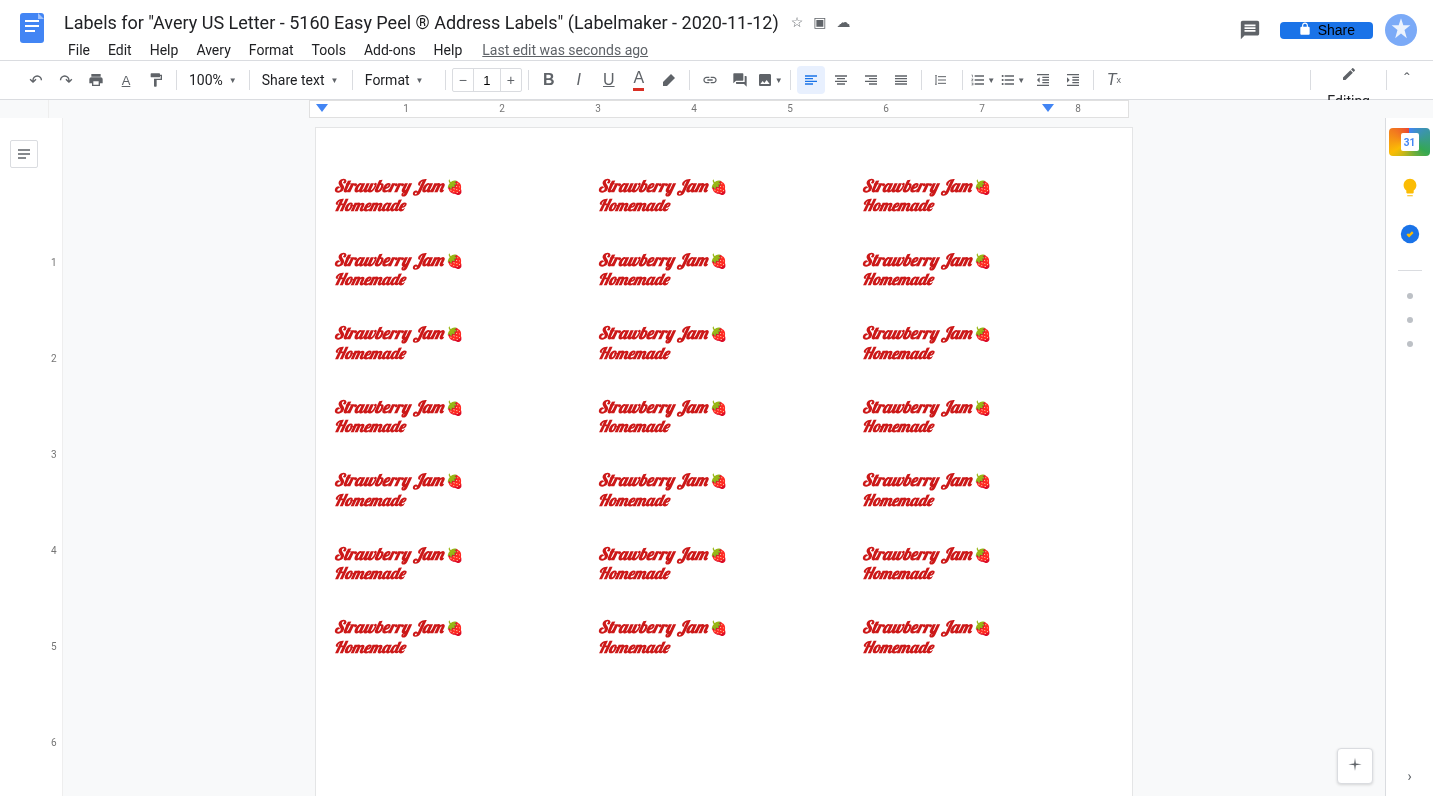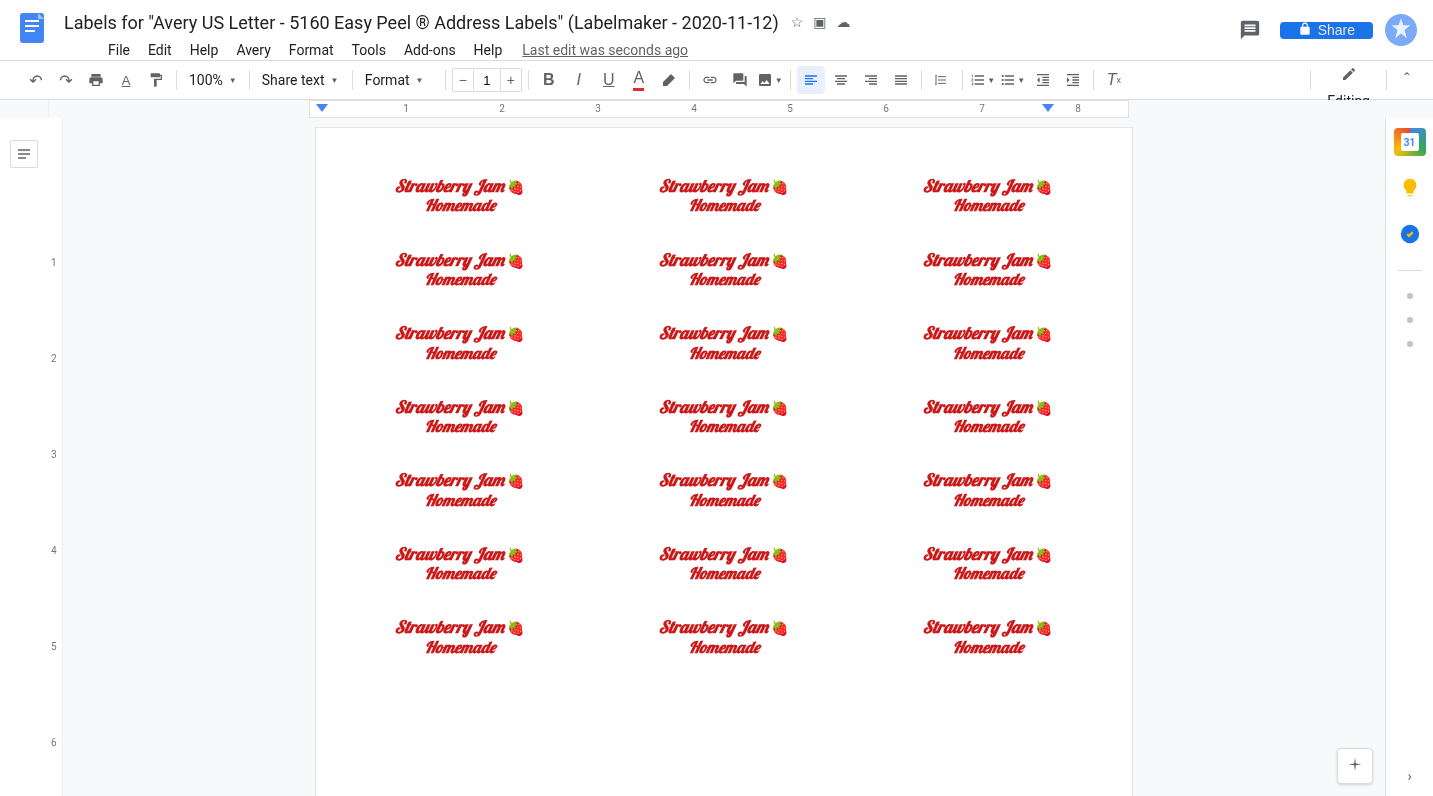--- a/index.html
+++ b/index.html
@@ -6,26 +6,26 @@
 body { font-family: 'Google Sans', Roboto, Arial, sans-serif; font-size: 14px; color: #202124; background: #fff; overflow: hidden; }
 .app { display: flex; flex-direction: column; height: 796px; width: 1433px; }
 .titlebar { display: flex; align-items: flex-start; padding: 8px 12px 0 12px; height: 60px; }
 .logo { width: 40px; height: 40px; display: flex; align-items: center; justify-content: center; margin-right: 8px; flex-shrink:0; }
 .logo svg { width: 36px; height: 36px; }
 .title-area { flex: 1; display:flex; flex-direction:column; }
 .title-row { display: flex; align-items: center; height: 28px; }
 .doc-title { font-size: 18px; color: #202124; padding: 2px 4px; }
 .title-icons { display: flex; gap: 10px; margin-left: 8px; color: #5f6368; }
 .title-icons span { cursor: pointer; }
-.menu-row { display: flex; align-items: center; height: 28px; gap: 2px; margin-left: 40px; }
+.menu-row { display: flex; align-items: center; height: 28px; gap: 2px; }
 .menu-item { padding: 4px 8px; color: #202124; font-size: 14px; cursor: pointer; border-radius: 4px; }
 .last-edit { color: #5f6368; text-decoration: underline; margin-left: 10px; cursor:pointer; }
 .titlebar-right { display: flex; align-items: center; gap: 12px; padding-right: 4px; padding-top:4px;}
 .comment-btn { width: 36px; height: 36px; display:flex; align-items:center; justify-content:center; color:#5f6368; cursor:pointer; border-radius:4px;}
-.share-btn { background: #1a73e8; color: #e5e5e5; border: none; border-radius: 4px; padding: 0 18px; font-size: 14px; font-weight: 500; display: flex; align-items: center; gap: 6px; cursor: pointer; }
+.share-btn { background: #1a73e8; color: #000000; border: none; border-radius: 4px; padding: 0 18px; font-size: 14px; font-weight: 500; display: flex; align-items: center; gap: 6px; cursor: pointer; }
 .avatar { width: 32px; height: 32px; border-radius: 50%; background: #7baaf7; display: flex; align-items: center; justify-content: center; color: #fff; cursor:pointer;}
 .toolbar { height: 40px; border-top: 1px solid #dadce0; border-bottom: 1px solid #dadce0; display: flex; align-items: center; padding: 0 12px 0 22px; gap: 2px; background:#fff;}
 .tb-btn { width: 28px; height: 28px; display: flex; align-items: center; justify-content: center; color: #5f6368; cursor: pointer; border-radius: 4px; font-size:16px; font-family: Arial; }
 .tb-btn:hover, .tb-btn.active { background: #e8f0fe; }
 .tb-btn.active { color:#1a73e8; }
 .tb-sep { width: 1px; height: 20px; background: #dadce0; margin: 0 4px; }
 .tb-select { display: flex; align-items: center; padding: 0 6px; height: 28px; color: #202124; cursor: pointer; font-size:14px; gap:6px;}
 .tb-select .arrow { font-size: 8px; color:#5f6368;}
 .font-size-ctrl { display:flex; align-items:center; border:1px solid #dadce0; border-radius:2px; height:24px;}
 .font-size-ctrl button { width:20px; height:22px; border:none; background:none; cursor:pointer; color:#5f6368; font-size:14px;}
@@ -37,26 +37,26 @@
 .ruler-scroll { flex:1; background:#f8f9fa; position:relative; overflow:hidden;}
 .ruler-track { position:absolute; left:260px; height:18px; width:820px; background:#fff; border:1px solid #e0e0e0; font-size:10px; color:#757575;}
 .ruler-num { position:absolute; top:2px; transform:translateX(-50%);}
 .ruler-mark { position:absolute; top:0; width:14px; height:14px;}
 .main { flex: 1; display: flex; overflow: hidden; }
 .left-gutter { width: 48px; background: #fff; border-right:0; display:flex; flex-direction:column; align-items:center; padding-top:22px;}
 .outline-btn { width:28px; height:28px; border:1px solid #dadce0; border-radius:2px; display:flex; align-items:center; justify-content:center; color:#5f6368; cursor:pointer;}
 .canvas-wrap { flex:1; background:#f8f9fa; overflow:auto; display:flex; justify-content:center; position:relative;}
 .page { width: 816px; background:#fff; margin-top:10px; box-shadow: 0 0 0 1px rgba(0,0,0,.08); padding: 48px 18px; min-height: 1056px;}
 .label-grid { display:grid; grid-template-columns: repeat(3, 1fr); row-gap: 34px; column-gap: 12px;}
-.label { text-align:center; font-family: 'Brush Script MT', 'Lobster', cursive; color:#cc1818; font-weight:700; font-style:italic; line-height:1.2;}
+.label { text-align:left; font-family: 'Brush Script MT', 'Lobster', cursive; color:#cc1818; font-weight:700; font-style:italic; line-height:1.2;}
 .label-line1 { font-size:17px; }
 .label-line2 { font-size:16px; }
 .berry { color:#c62828; font-style:normal; font-size:14px;}
 .right-rail { width:48px; border-left:1px solid #dadce0; display:flex; flex-direction:column; align-items:center; padding-top:10px; gap:18px; background:#fff;}
-.rail-icon { width:32px; height:28px; display:flex; align-items:center; justify-content:center; cursor:pointer; border-radius:50%;}
+.rail-icon { width:41px; height:28px; display:flex; align-items:center; justify-content:center; cursor:pointer; border-radius:50%;}
 .rail-dot { width:6px; height:6px; background:#bdc1c6; border-radius:50%;}
 .rail-chevron { margin-top:auto; margin-bottom:12px; color:#5f6368; cursor:pointer;}
 .rail-sep { width:24px; height:1px; background:#dadce0; margin:4px 0;}
 .vruler { width:15px; background:#fff; position:relative; border-right:1px solid #eee; font-size:10px; color:#757575;}
 .vruler-num { position:absolute; left:3px; transform:translateY(-50%);}
 .explore { position:absolute; right:12px; bottom:12px; width:36px; height:36px; background:#fff; border:1px solid #dadce0; border-radius:4px; display:flex; align-items:center; justify-content:center; box-shadow:0 1px 3px rgba(0,0,0,.15); color:#5f6368; cursor:pointer;}
 </style>
 </head>
 <body>
 

